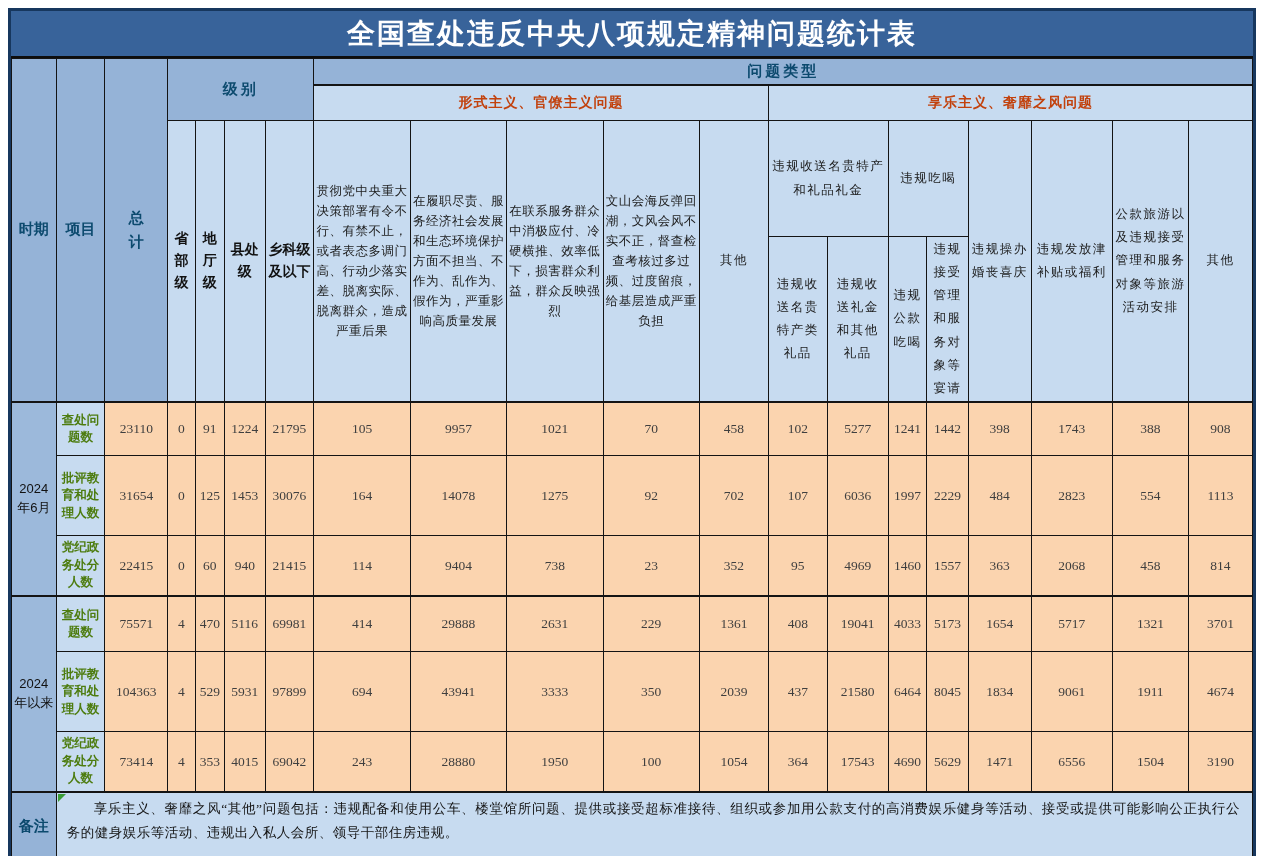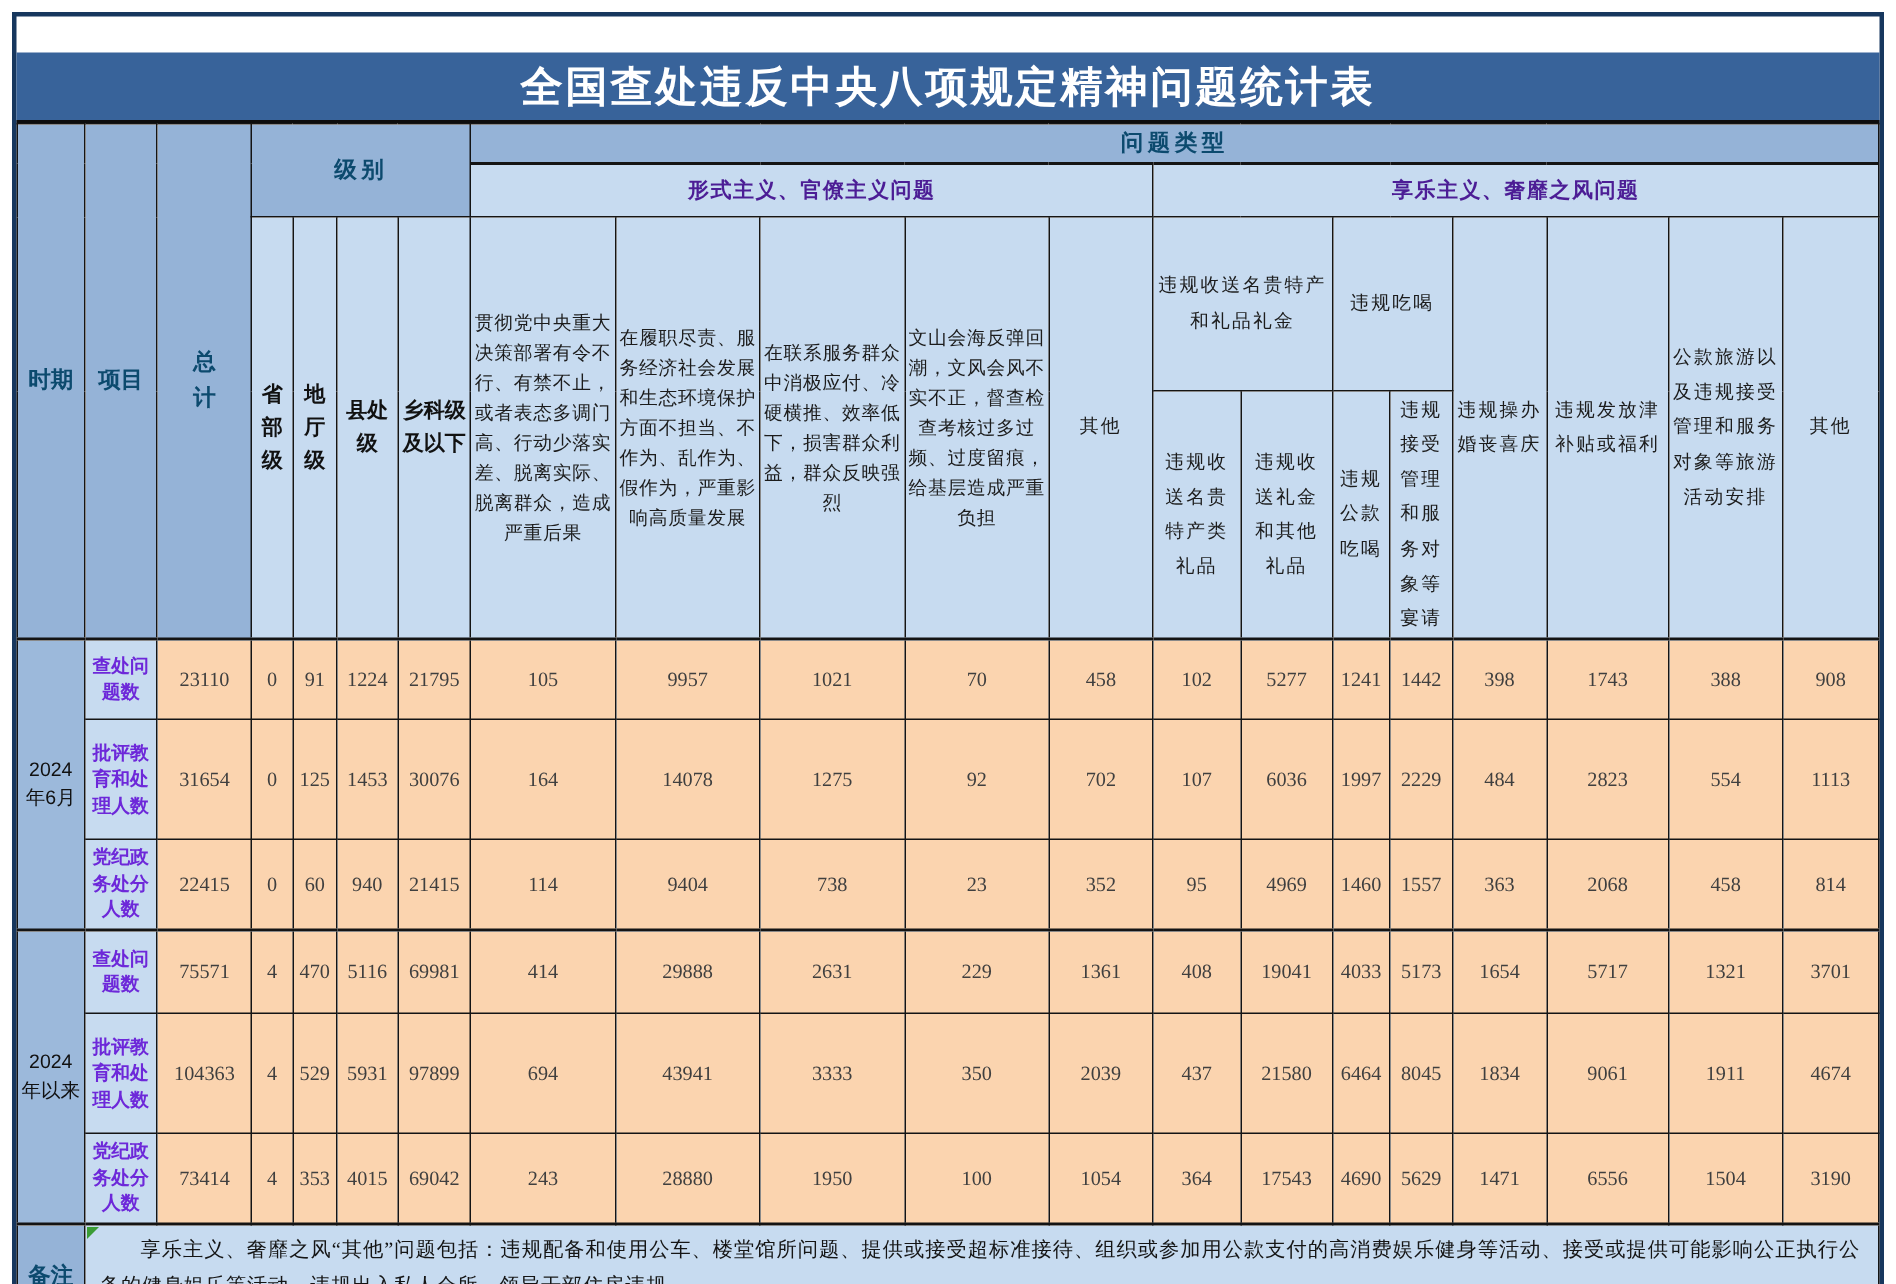--- a/index.html
+++ b/index.html
@@ -1,51 +1,51 @@
 <!DOCTYPE html>
 <html><head>
 <meta charset="utf-8">
 <style>
   html,body { margin:0; padding:0; background:#ffffff; }
   .page { width:1264px; height:856px; box-sizing:border-box; padding:8px; background:#fff;
           font-family:"Liberation Sans", sans-serif; }
   .frame { border:3px solid #17375E; box-sizing:border-box; background:#fff; }
 
   .titlebar { background:#38639A; height:45px; display:flex; align-items:center; justify-content:center;
-              border-bottom:2px solid #0d0d0d;margin-top:24px; }
+              border-bottom:2px solid #0d0d0d; }
   .titlebar .ttl { color:#ffffff; font-family:"Liberation Serif", serif; font-weight:bold;
                    font-size:28px; letter-spacing:2px; }
 
   table.grid { border-collapse:collapse; table-layout:fixed; width:100%; }
   table.grid td { border:1px solid #141414; text-align:center; vertical-align:middle;
                   overflow:hidden; padding:1px 2px; box-sizing:border-box; }
 
   
   .mb   { background:#95B3D7; }   
   .pc   { background:#9CB9DB;margin-top:38px; }   
   .lb   { background:#C7DBF0; }   
   .n    { background:#FBD4AF; }   
 
   
   .hs  { font-family:"Liberation Sans", sans-serif; font-weight:bold; font-size:15px; color:#0c4a6e; }
   .sp2 { letter-spacing:3px; }
-  .hg  { font-family:"Liberation Sans", sans-serif; font-weight:bold; font-size:14px; color:#4c1d95; letter-spacing:1px;margin-top:48px; }
+  .hg  { font-family:"Liberation Sans", sans-serif; font-weight:bold; font-size:14px; color:#c2410c; letter-spacing:1px;margin-top:48px; }
   .lvl { font-family:"Liberation Sans", sans-serif; font-weight:bold; font-size:14px; color:#111;
          line-height:1.55; padding:0 5px; }
   .hd  { font-family:"Liberation Serif", serif; font-size:12.5px; color:#1c1c1c;
          letter-spacing:1.5px; line-height:1.85; padding:2px 3px; word-break:break-all; }
   .just{ font-family:"Liberation Serif", serif; font-size:12.5px; color:#1c1c1c;
          text-align:justify; text-justify:inter-character; word-break:break-all;
          letter-spacing:0.5px; line-height:1.6; padding:4px 7px; }
   .stack { display:inline-block; width:1.25em; word-break:break-all; line-height:1.6; }
 
   
   td.n { font-family:"Liberation Serif", serif; font-size:13.5px; color:#3f3f3f; }
   td.ic { background:#C7DBF0; font-family:"Liberation Sans", sans-serif; font-weight:bold;
-          font-size:12.5px; color:#6d28d9; line-height:1.4; padding:2px 3px; }
+          font-size:12.5px; color:#4d7c0f; line-height:1.4; padding:2px 3px; }
   td.pc { font-family:"Liberation Sans", sans-serif; font-size:13px; color:#111; line-height:1.45; }
 
   
   td.L { border-left-width:2px; }
   tr.tb > td { border-top-width:2px; }
 
   
   td.remark { background:#C7DBF0; position:relative; text-align:left; }
   .remark-body { font-family:"Liberation Serif", serif; font-size:13.5px; color:#151515;
                  text-align:justify; text-indent:2em; line-height:1.75; padding:3px 10px 15px 8px;

